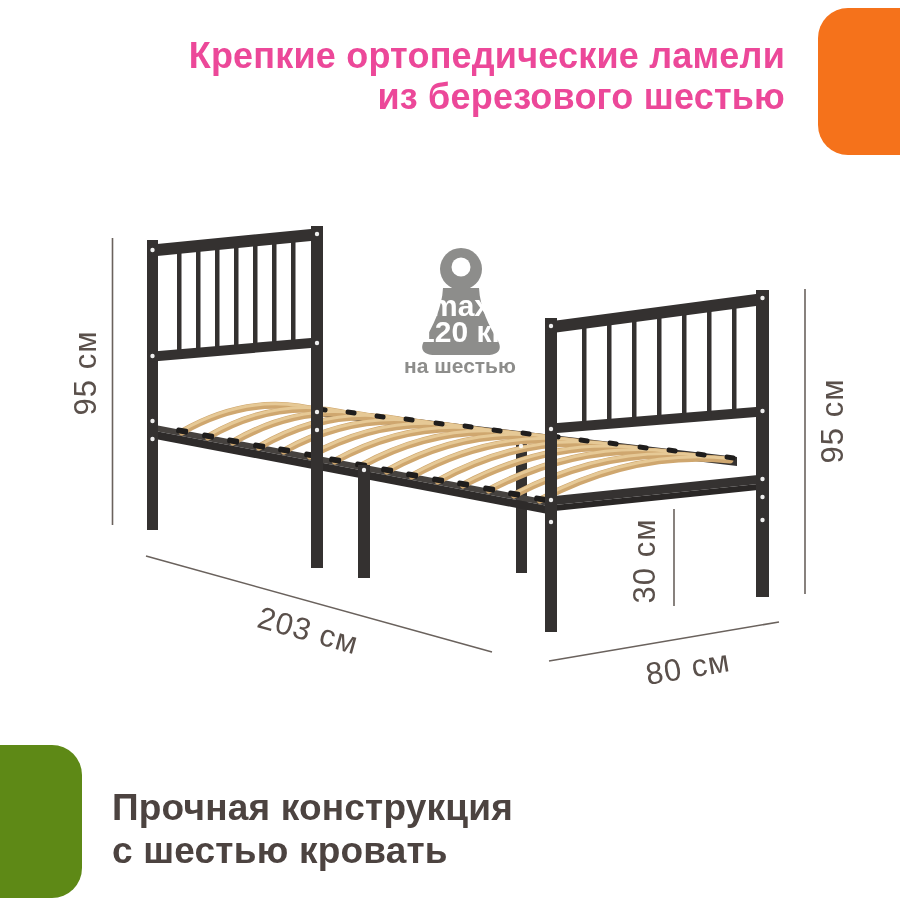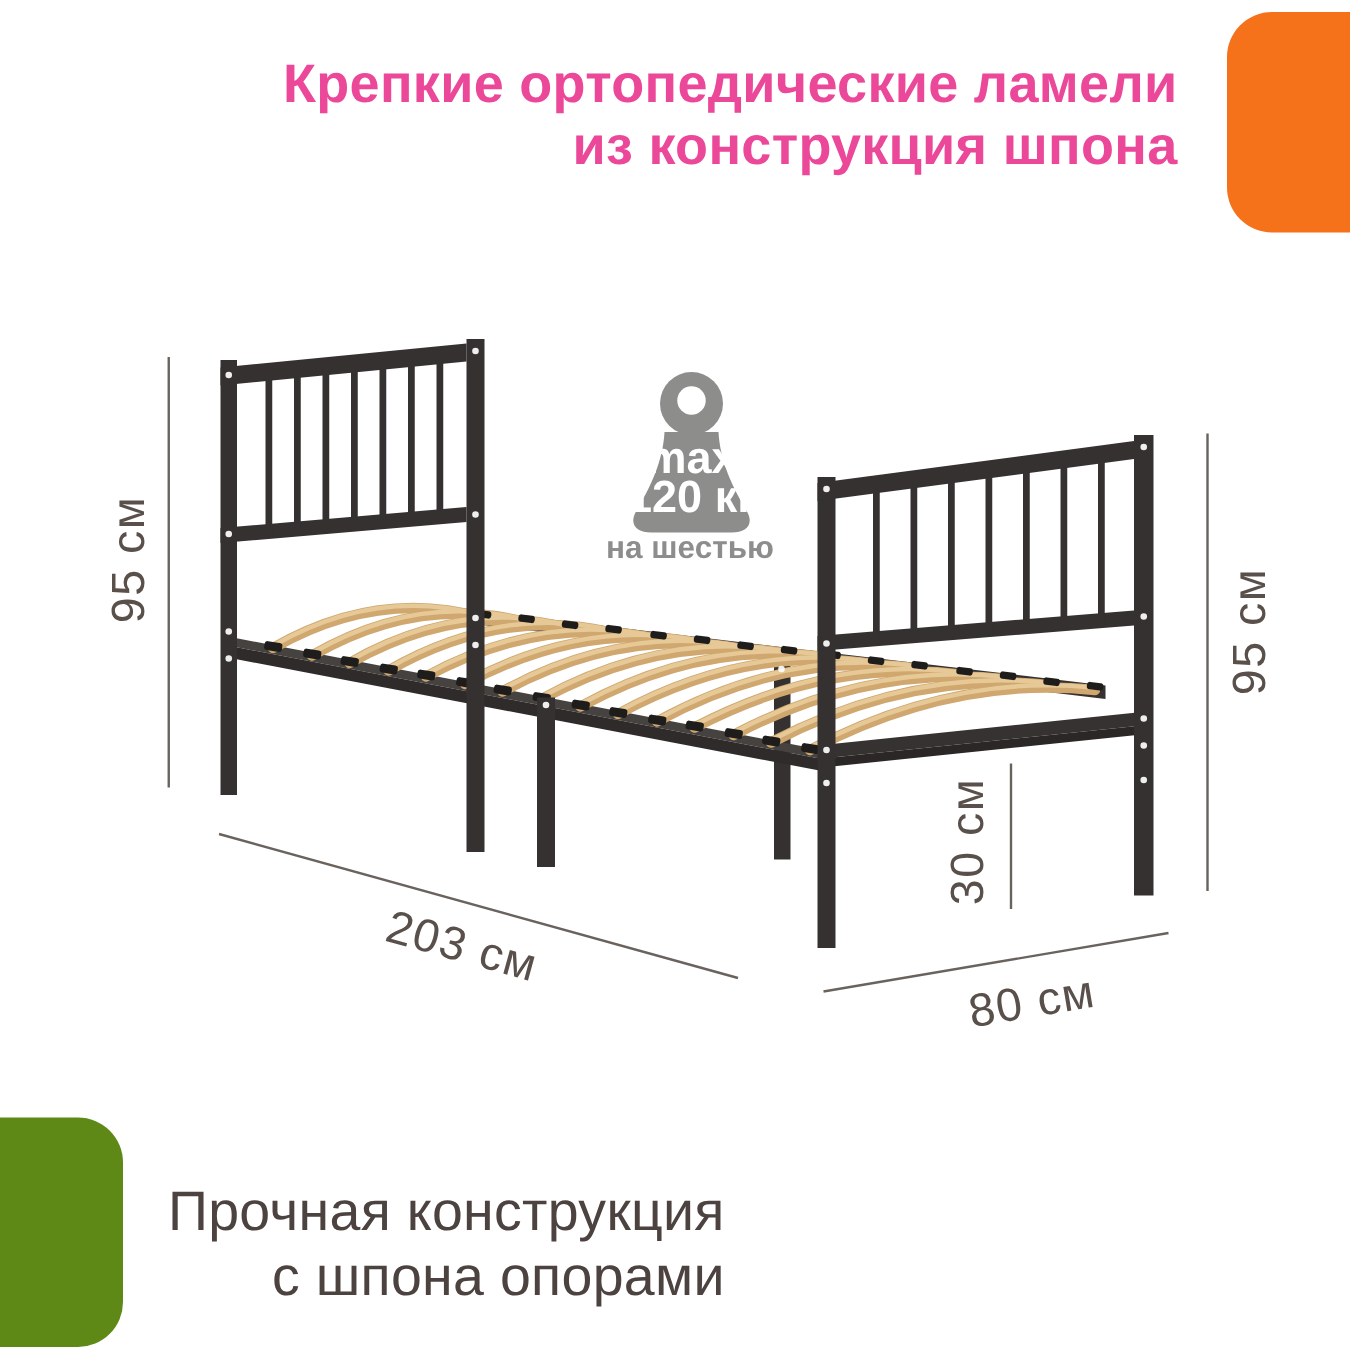--- a/index.html
+++ b/index.html
@@ -18,22 +18,22 @@
     left:0;top:745px;width:82px;height:153px;
     background:#5e8916;border-radius:0 30px 30px 0;
   }
   
   .top-title{
     top:36px;right:115px;text-align:right;
     color:#ec4899;font-weight:700;font-size:36px;line-height:1.13;
     letter-spacing:.2px;white-space:nowrap;
   }
   .bottom-title{
-    top:787px;left:112px;text-align:right;
-    color:#4c4340;font-weight:400;font-size:37px;line-height:1.16;
+    top:787px;left:112px;text-align:left;
+    color:#4c4340;font-weight:700;font-size:37px;line-height:1.16;
     letter-spacing:.2px;white-space:nowrap;
   }
   
   .dim{
     color:#5a504b;font-size:31px;font-weight:400;letter-spacing:1px;
     white-space:nowrap;
   }
   .dim.rot90{transform:translate(-50%,-50%) rotate(-90deg);}
   
   .badge-text{color:#ffffff;font-weight:700;text-align:center;white-space:nowrap;}
@@ -203,26 +203,26 @@
       <circle cx="762.5" cy="520" r="2.2"></circle>
     </g>
   </g>
 </svg>
 
 <div class="abs accent-orange"></div>
 <div class="abs accent-green"></div>
 
 <div class="abs top-title">
   <div>Крепкие ортопедические ламели</div>
-  <div>из конструкция шпона</div>
+  <div>из березового шестью</div>
 </div>
 
 <div class="abs bottom-title">
   <div>Прочная конструкция</div>
-  <div>с шпона опорами</div>
+  <div>с шестью кровать</div>
 </div>
 
 <div class="abs badge-text badge-max center" style="left:461px;top:306px">max</div>
 <div class="abs badge-text badge-value center" style="left:461px;top:332px">120 кг</div>
 <div class="abs badge-caption center" style="left:460px;top:366px">на шестью</div>
 
 <div class="abs dim rot90" style="left:86px;top:373px">95 см</div>
 <div class="abs dim rot90" style="left:833px;top:421px">95 см</div>
 <div class="abs dim rot90" style="left:645px;top:561px">30 см</div>
 <div class="abs dim" style="left:308px;top:631px;transform:translate(-50%,-50%) rotate(15.5deg)">203 см</div>

